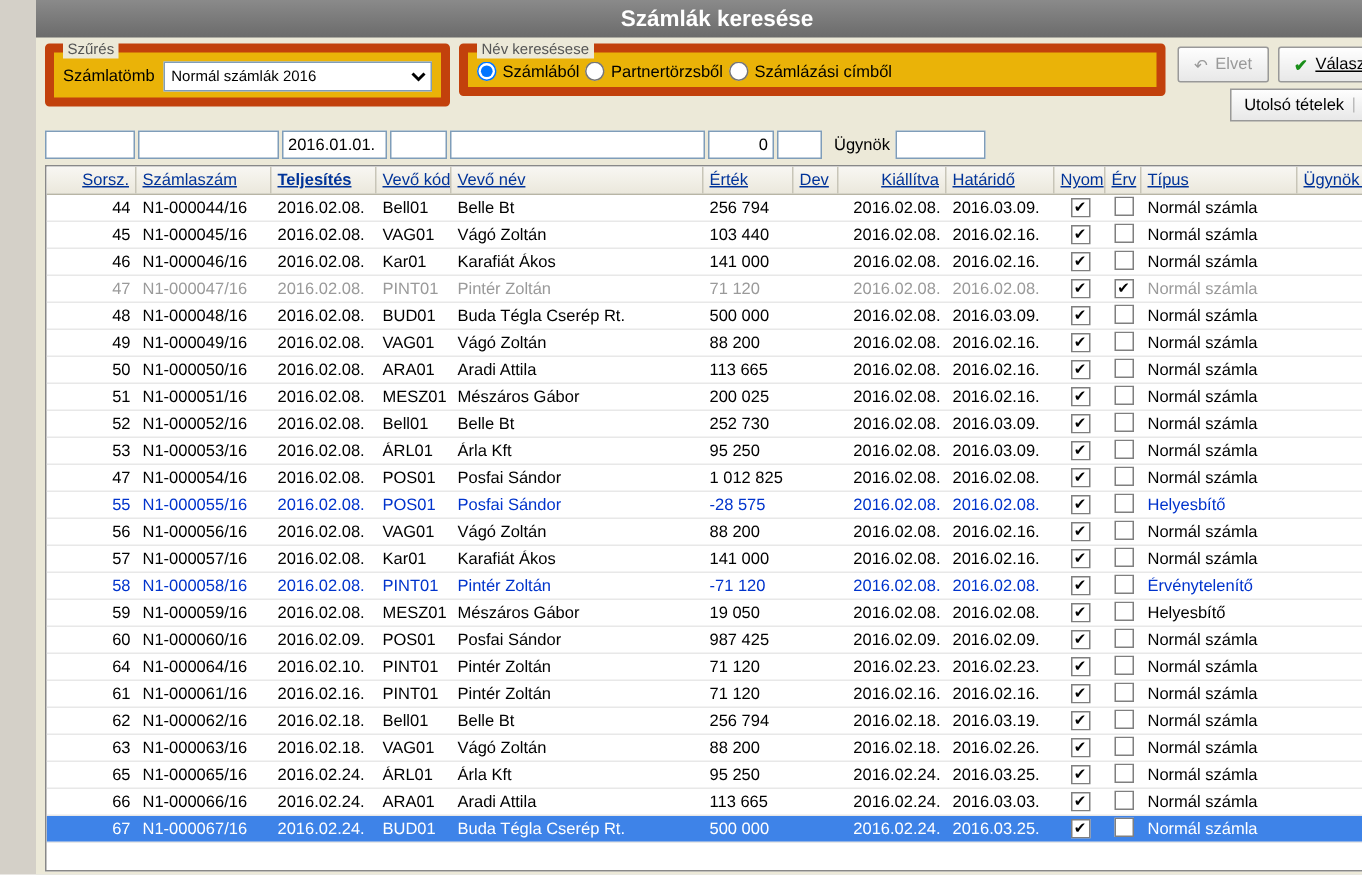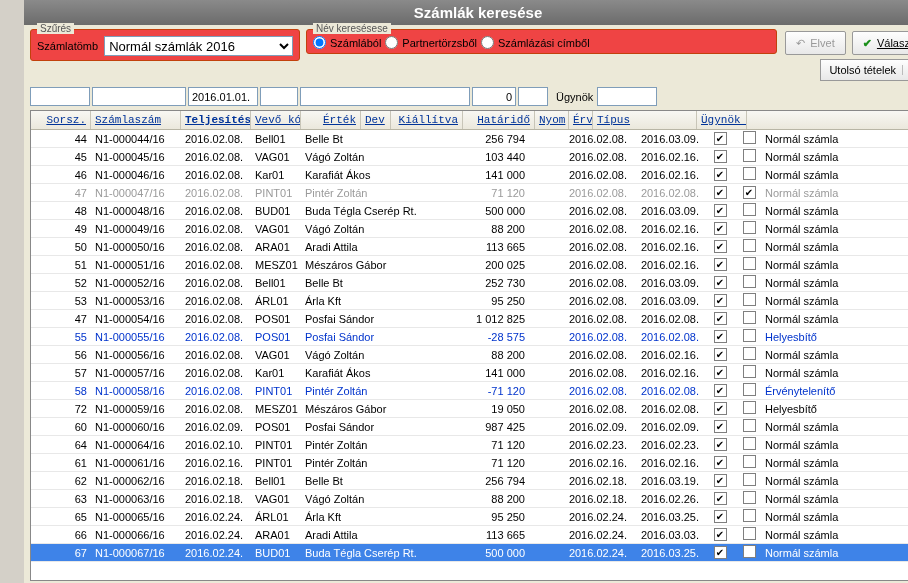--- a/index.html
+++ b/index.html
@@ -1,23 +1,23 @@
 <!DOCTYPE html>
 <html><head>
 <meta charset="utf-8">
 <style>
 * { box-sizing: border-box; margin: 0; padding: 0; }
 body { font-family: Tahoma, Arial, sans-serif; font-size: 11px; background: #d4d0c8; overflow: hidden; }
 .window { width: 908px; height: 583px; background: #ece9d8; display: flex; flex-direction: column; margin-left: 24px; }
 .titlebar { background: linear-gradient(to bottom, #8a8a8a, #6b6b6b); color: #fff; font-size: 15px; font-weight: bold; text-align: center; padding: 4px 0; }
 .topbar { display: flex; padding: 4px 6px 2px 6px; gap: 6px; align-items: flex-start; }
-.fieldset { border: 1px solid #c2410c; border-radius: 3px; position: relative; padding: 6px 6px 4px 6px; background: #ef4444; }
+.fieldset { border: 6px solid #c2410c; border-radius: 3px; position: relative; padding: 6px 6px 4px 6px; background: #eab308; }
 .legend { position: absolute; top: -7px; left: 6px; background: #ece9d8; padding: 0 3px; font-size: 10px; color: #555; }
 .filter-group { flex: 0 0 270px; display: flex; align-items: center; gap: 6px; }
-.filter-group select { flex: 1; height: 20px; font-size: 13px; border: 1px solid #7f9db9; background: #fff; }
+.filter-group select { flex: 1; height: 20px; font-size: 10px; border: 1px solid #7f9db9; background: #fff; }
 .name-group { flex: 1; display: flex; align-items: center; gap: 4px; }
 .radio-wrap { display: inline-flex; align-items: center; gap: 4px; }
 .radio-wrap input { margin: 0; }
 .btncol { display: flex; flex-direction: column; gap: 4px; align-items: flex-end; padding: 2px; }
 .btnrow { display: flex; gap: 6px; }
 .btn { height: 24px; padding: 0 10px; border: 1px solid #999; background: linear-gradient(#fefefe, #e8e8e8); border-radius: 2px; font-size: 11px; display: inline-flex; align-items: center; gap: 5px; cursor: pointer; }
 .btn.disabled { color: #999; }
 .check { color: #1a8f1a; font-weight: bold; }
 .dropdown-btn { height: 22px; padding: 0 6px 0 8px; border: 1px solid #999; background: linear-gradient(#fefefe, #e8e8e8); font-size: 11px; display: inline-flex; align-items: center; gap: 6px; }
 .dropdown-btn .arrow { border-left: 1px solid #bbb; padding-left: 5px; color: #444; font-size: 9px; }
@@ -27,37 +27,37 @@
 .fi-szam { width: 94px; }
 .fi-telj { width: 70px; }
 .fi-vkod { width: 38px; }
 .fi-vnev { width: 170px; }
 .fi-ertek { width: 44px; text-align: right; }
 .fi-dev { width: 30px; }
 .lbl-ugynok { padding: 0 2px 0 6px; }
 .fi-ugynok { width: 60px; }
 .grid-wrap { flex: 1; margin: 0 6px 2px 6px; border: 1px solid #888; background: #fff; overflow: hidden; display: flex; flex-direction: column; position: relative; }
 .grid-header { display: flex; background: linear-gradient(#f8f7f3, #ebe8dc); border-bottom: 1px solid #b8b5a5; font-size: 11px; }
-.grid-header .hc { border-right: 1px solid #c8c5b8; padding: 3px 4px; color: #003399; text-decoration: underline; white-space: nowrap; overflow: hidden; cursor: pointer; font-family: Liberation Mono, monospace; }
+.grid-header .hc { border-right: 1px solid #c8c5b8; padding: 3px 4px; color: #003399; text-decoration: underline; white-space: nowrap; overflow: hidden; cursor: pointer; }
 .grid-header .hc.bold { font-weight: bold; }
 .grid-body { flex: 1; overflow-y: auto; }
 .row { display: flex; border-bottom: 1px solid #e8e8e8; height: 18px; align-items: center; font-size: 11px; color: #000; }
 .row.gray { color: #9a9a9a; }
 .row.blue { color: #0033cc; }
 .row.sel { background: #3e83e8; color: #fff; }
 .cell { padding: 0 4px; white-space: nowrap; overflow: hidden; }
 .c-sorsz { width: 60px; text-align: right; }
 .c-szam { width: 90px; }
 .c-telj { width: 70px; }
 .c-vkod { width: 50px; }
 .c-vnev { width: 168px; }
-.c-ertek { width: 60px; text-align: right; }
+.c-ertek { width: 60px; }
 .c-dev { width: 30px; }
 .c-kiall { width: 72px; text-align: right; }
-.c-hatar { width: 72px; text-align: right; }
+.c-hatar { width: 72px; text-align: left; }
 .c-nyom { width: 34px; text-align: center; }
 .c-erv { width: 24px; text-align: center; }
 .c-tipus { width: 104px; }
 .c-ugynok { width: 50px; }
 .cb { display: inline-block; width: 13px; height: 13px; border: 1px solid #7f7f7f; background: #fff; font-size: 10px; line-height: 11px; text-align: center; color: #000; }
 .vscroll { position: absolute; right: 0; top: 22px; bottom: 0; width: 17px; background: #e8e6dc; border-left: 1px solid #c8c5b8; display: flex; flex-direction: column; }
 .sbtn { height: 17px; background: linear-gradient(#f8f7f3,#e2dfd3); border: 1px solid #c8c5b8; text-align: center; font-size: 8px; line-height: 15px; color: #555; cursor: pointer; }
 .strack { flex: 1; position: relative; }
 .sthumb { position: absolute; left: 1px; right: 1px; top: 52%; height: 40%; background: linear-gradient(#ece9dc,#d2cfc2); border: 1px solid #b8b5a5; border-radius: 2px; }
 .footer { display: flex; align-items: center; gap: 6px; padding: 3px 6px 4px 6px; font-size: 11px; background: #ece9d8; }
@@ -127,20 +127,21 @@
     <span class="lbl-ugynok">Ügynök</span>
     <input class="fi-ugynok" style="">
   </div>
 
   <div class="grid-wrap">
     <div class="grid-header">
       <div class="hc c-sorsz">Sorsz.</div>
       <div class="hc c-szam">Számlaszám</div>
       <div class="hc c-telj bold">Teljesítés</div>
       <div class="hc c-vkod">Vevő kód</div>
+      <div class="hc c-vnev">Vevő név</div>
       <div class="hc c-ertek">Érték</div>
       <div class="hc c-dev">Dev</div>
       <div class="hc c-kiall">Kiállítva</div>
       <div class="hc c-hatar">Határidő</div>
       <div class="hc c-nyom">Nyom</div>
       <div class="hc c-erv">Érv</div>
       <div class="hc c-tipus">Típus</div>
       <div class="hc c-ugynok">Ügynök kó</div>
     </div>
     <div class="grid-body" id="grid-body">
@@ -363,21 +364,21 @@
           <div class="cell c-ertek">-71 120</div>
           <div class="cell c-dev"></div>
           <div class="cell c-kiall">2016.02.08.</div>
           <div class="cell c-hatar">2016.02.08.</div>
           <div class="cell c-nyom"><span class="cb">✔</span></div>
           <div class="cell c-erv"><span class="cb"></span></div>
           <div class="cell c-tipus">Érvénytelenítő</div>
           <div class="cell c-ugynok"></div>
         </div>
         <div class="row ">
-          <div class="cell c-sorsz">72</div>
+          <div class="cell c-sorsz">59</div>
           <div class="cell c-szam">N1-000059/16</div>
           <div class="cell c-telj">2016.02.08.</div>
           <div class="cell c-vkod">MESZ01</div>
           <div class="cell c-vnev">Mészáros Gábor</div>
           <div class="cell c-ertek">19 050</div>
           <div class="cell c-dev"></div>
           <div class="cell c-kiall">2016.02.08.</div>
           <div class="cell c-hatar">2016.02.08.</div>
           <div class="cell c-nyom"><span class="cb">✔</span></div>
           <div class="cell c-erv"><span class="cb"></span></div>

